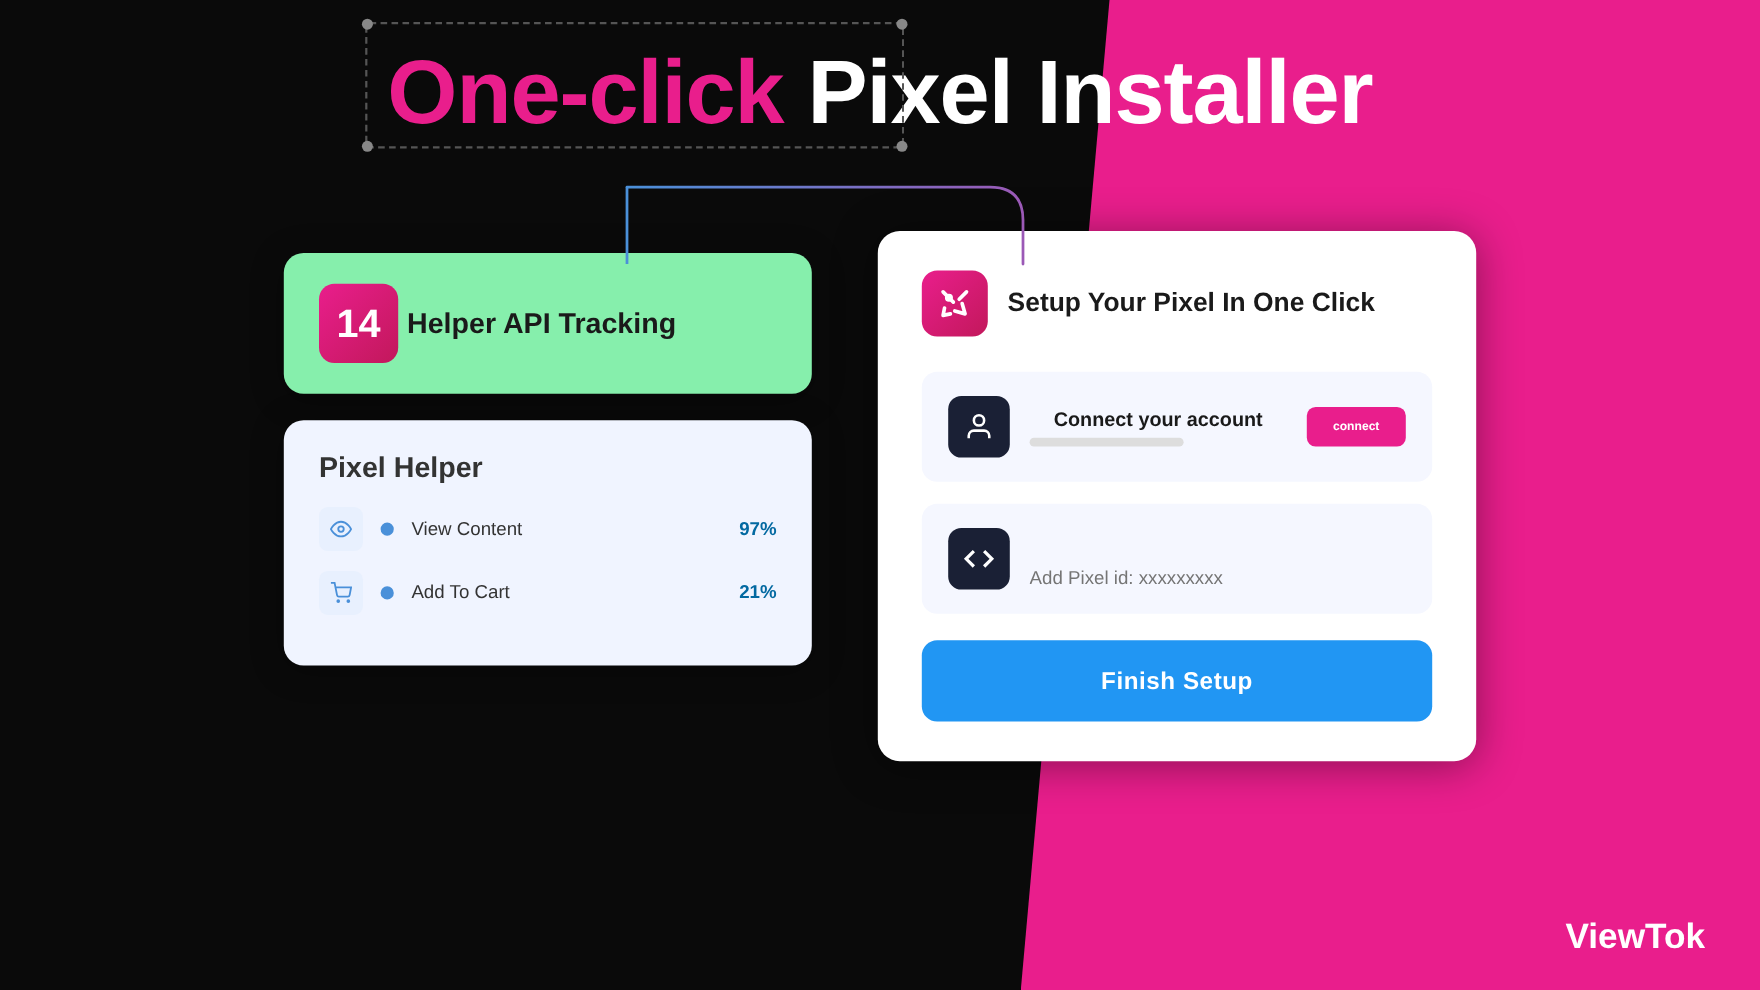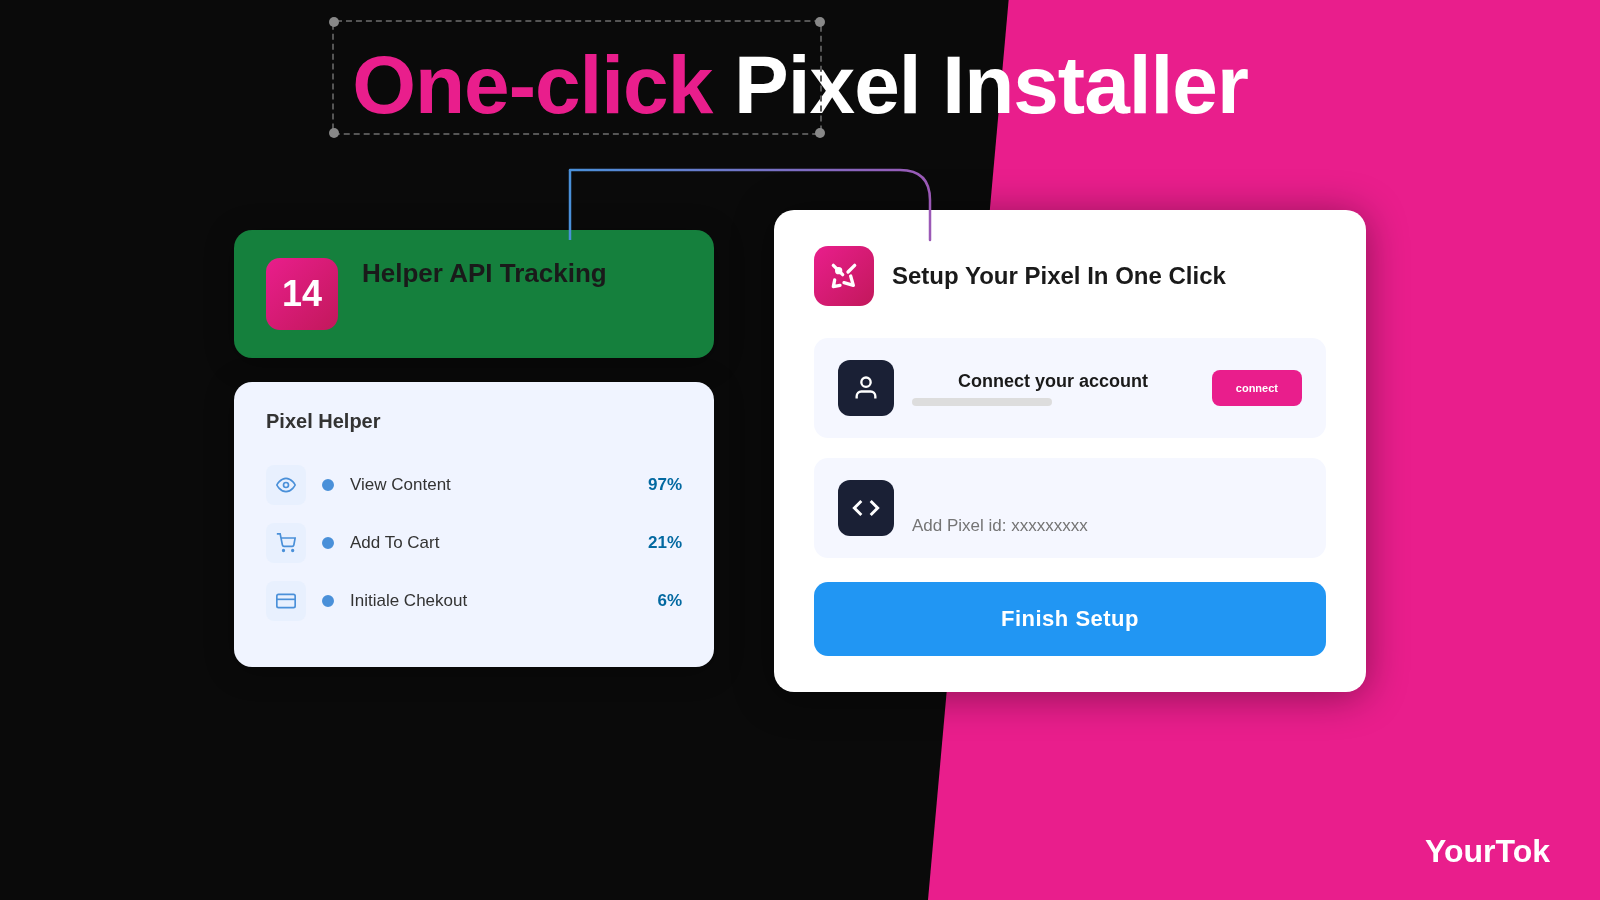--- a/index.html
+++ b/index.html
@@ -110,26 +110,26 @@
     .left-column {
       display: flex;
       flex-direction: column;
       gap: 24px;
       width: 480px;
       margin-top: 10px;
     }
 
     
     .card-events {
-      background: #15803d;
+      background: #86efac;
       border-radius: 18px;
       padding: 28px 32px;
       display: flex;
-      align-items: flex-start;
-      gap: 24px;
+      align-items: center;
+      gap: 8px;
       box-shadow: 0 4px 30px rgba(0,0,0,0.3);
     }
 
     .events-badge {
       background: linear-gradient(135deg, #e91e8c, #c2185b);
       color: white;
       font-size: 36px;
       font-weight: 800;
       width: 72px;
       height: 72px;
@@ -148,24 +148,24 @@
 
     
     .card-helper {
       background: #f0f4ff;
       border-radius: 18px;
       padding: 28px 32px;
       box-shadow: 0 4px 30px rgba(0,0,0,0.3);
     }
 
     .helper-title {
-      font-size: 20px;
+      font-size: 26px;
       font-weight: 600;
       color: #333;
-      margin-bottom: 32px;
+      margin-bottom: 20px;
     }
 
     .helper-row {
       display: flex;
       align-items: center;
       gap: 16px;
       margin-bottom: 18px;
     }
 
     .helper-icon {
@@ -202,21 +202,21 @@
       color: #0369a1;
       font-weight: 600;
       margin-left: auto;
     }
 
     
     .card-setup {
       background: white;
       border-radius: 20px;
       padding: 36px 40px;
-      width: 592px;
+      width: 544px;
       box-shadow: 0 4px 40px rgba(0,0,0,0.4);
       flex-shrink: 0;
       margin-top: -10px;
     }
 
     .setup-header {
       display: flex;
       align-items: center;
       gap: 18px;
       margin-bottom: 32px;
@@ -424,31 +424,20 @@
                 <circle cx="9" cy="21" r="1"></circle>
                   <circle cx="20" cy="21" r="1"></circle>
                 <path d="M1 1h4l2.68 13.39a2 2 0 0 0 2 1.61h9.72a2 2 0 0 0 2-1.61L23 6H6"></path>
               </svg>
             </div>
             <div class="helper-dot"></div>
             <span class="helper-text">Add To Cart</span>
             <span class="helper-percent">21%</span>
           </div>
 
-          <div class="helper-row">
-            <div class="helper-icon">
-              <svg viewBox="0 0 24 24" width="20" height="20" fill="none" stroke="#4a90d9" stroke-width="2">
-                <rect x="1" y="4" width="22" height="16" rx="2" ry="2"></rect>
-                <line x1="1" y1="10" x2="23" y2="10"></line>
-              </svg>
-            </div>
-            <div class="helper-dot"></div>
-            <span class="helper-text">Initiale Chekout</span>
-            <span class="helper-percent">6%</span>
-          </div>
 
         </div>
       </div>
 
     </div>
 
     <div class="card-setup">
 
       
       <div class="setup-header">
@@ -491,16 +480,16 @@
       </div>
 
       
       <button class="finish-btn">Finish Setup</button>
 
     </div>
 
   </div>
 
   <div class="logo">
-    <span class="logo-pixel">Your</span><span class="logo-tok">Tok</span>
+    <span class="logo-pixel">View</span><span class="logo-tok">Tok</span>
   </div>
 
 </div>
 
 </body></html>

